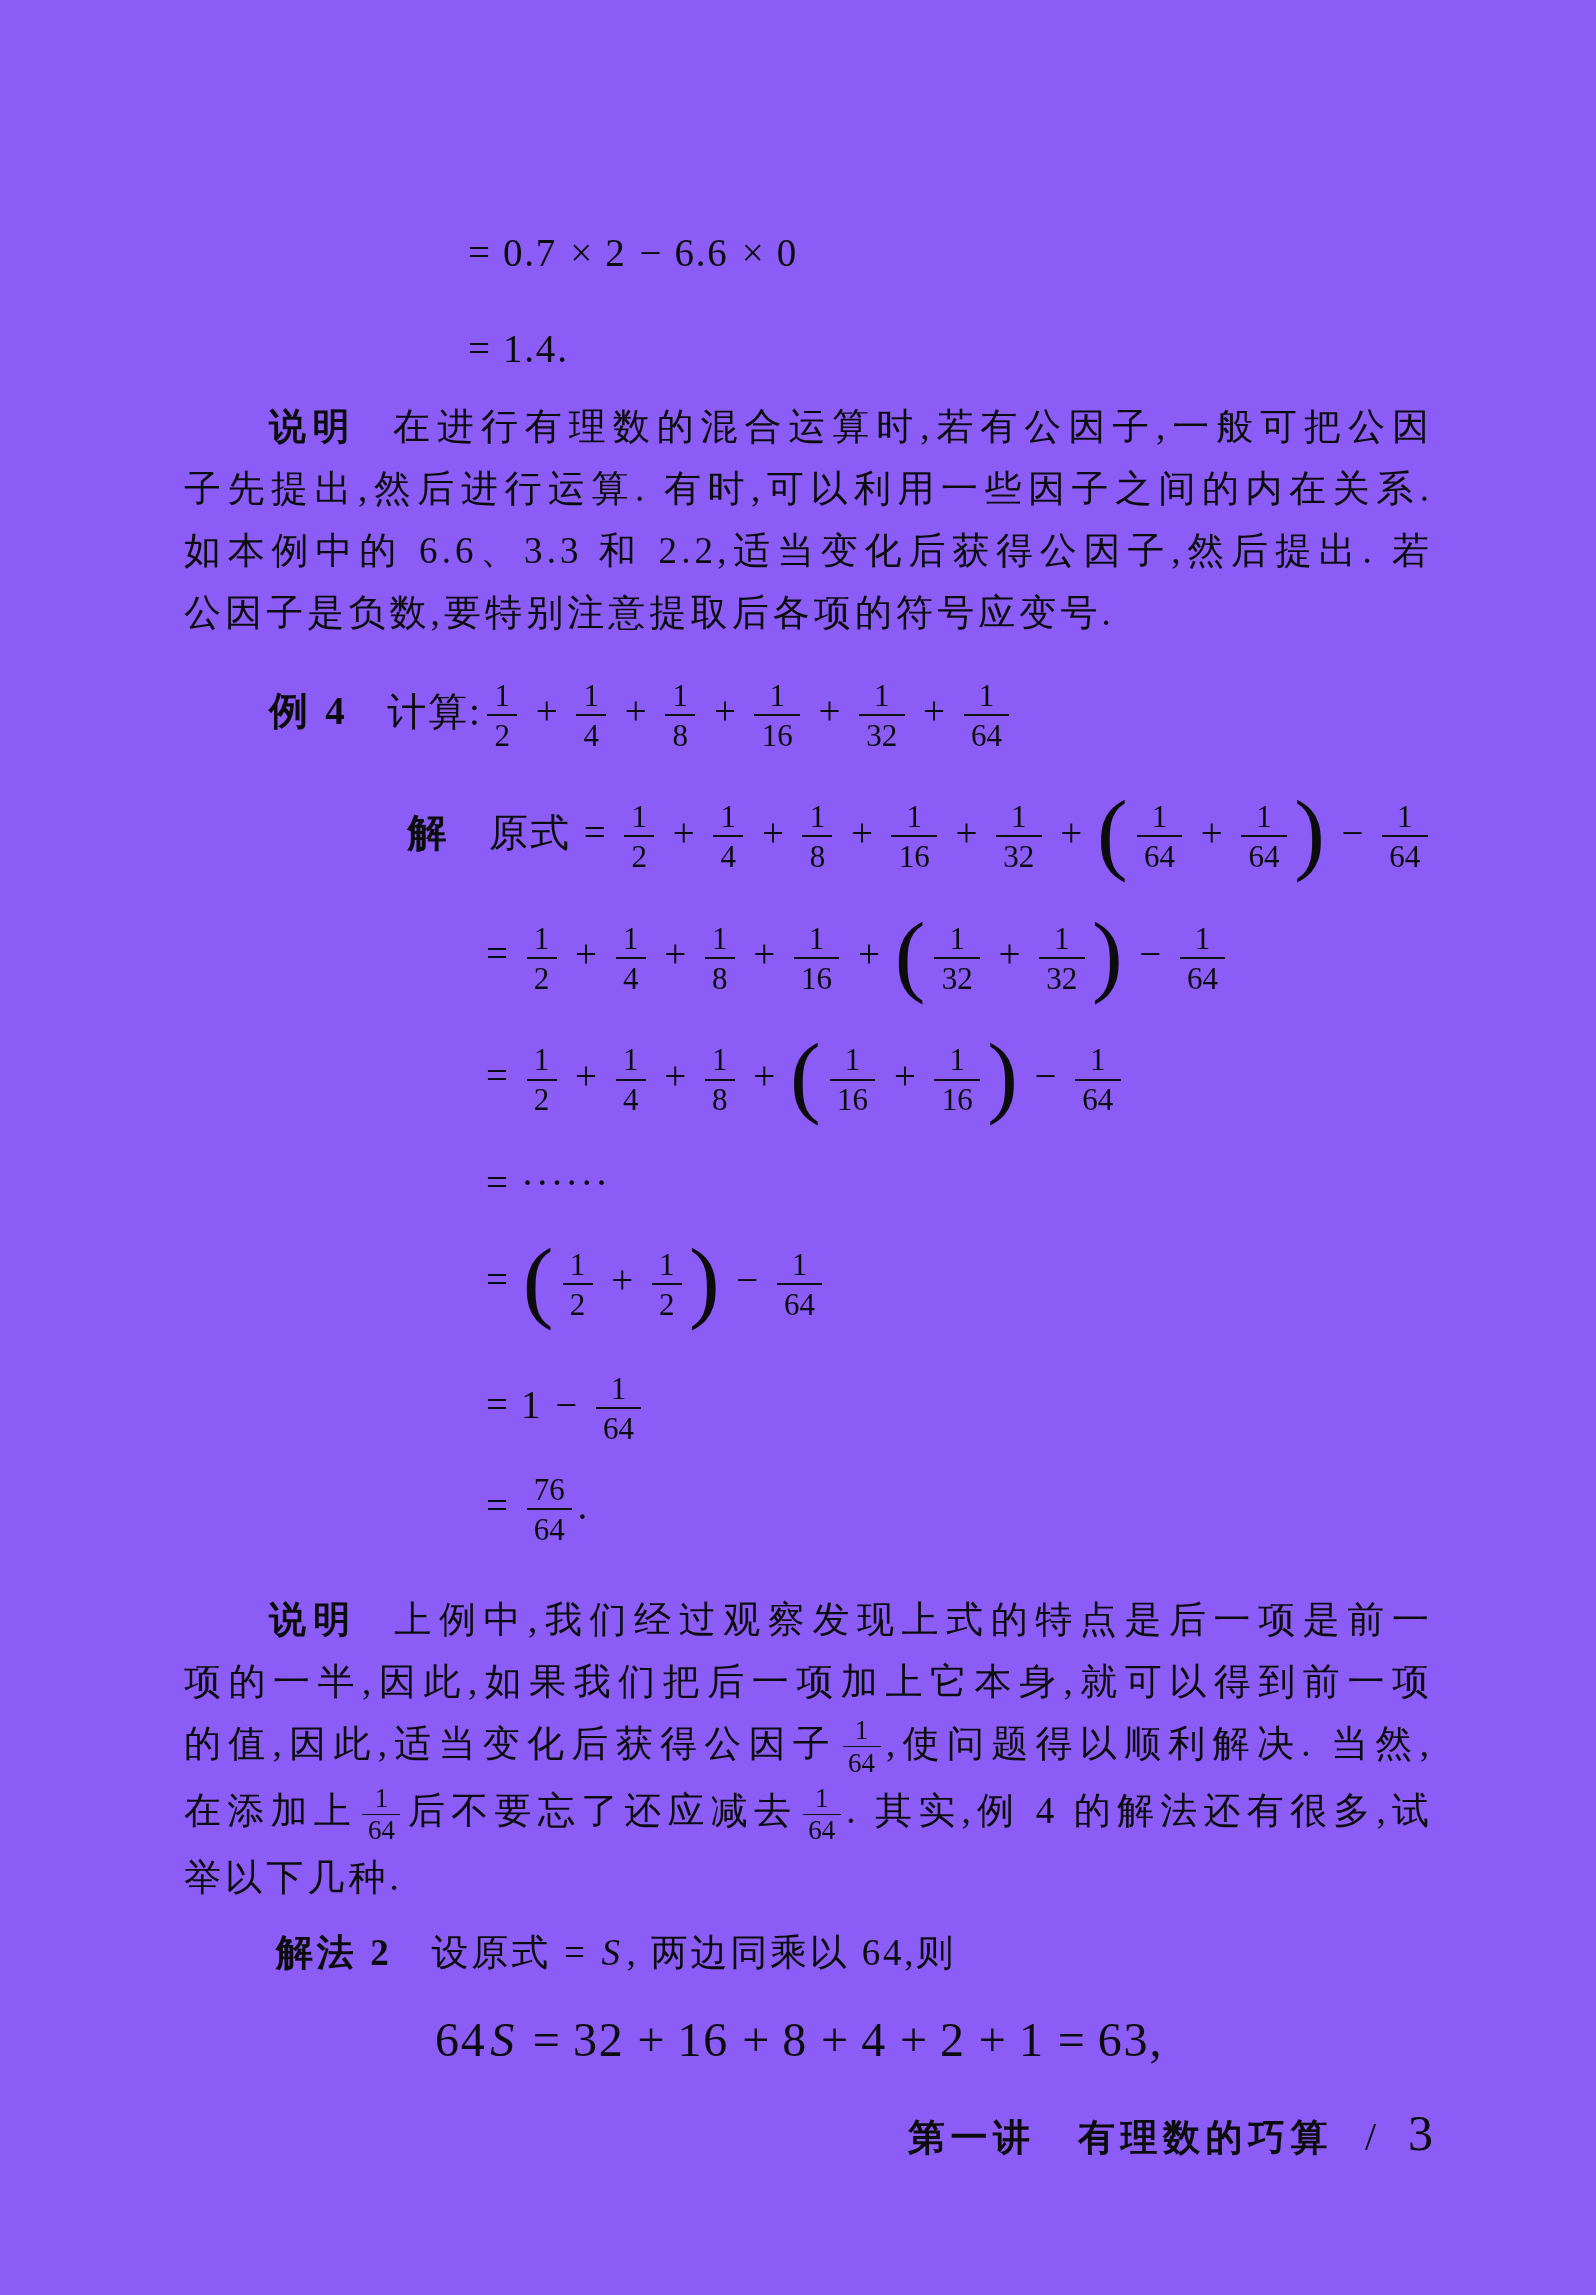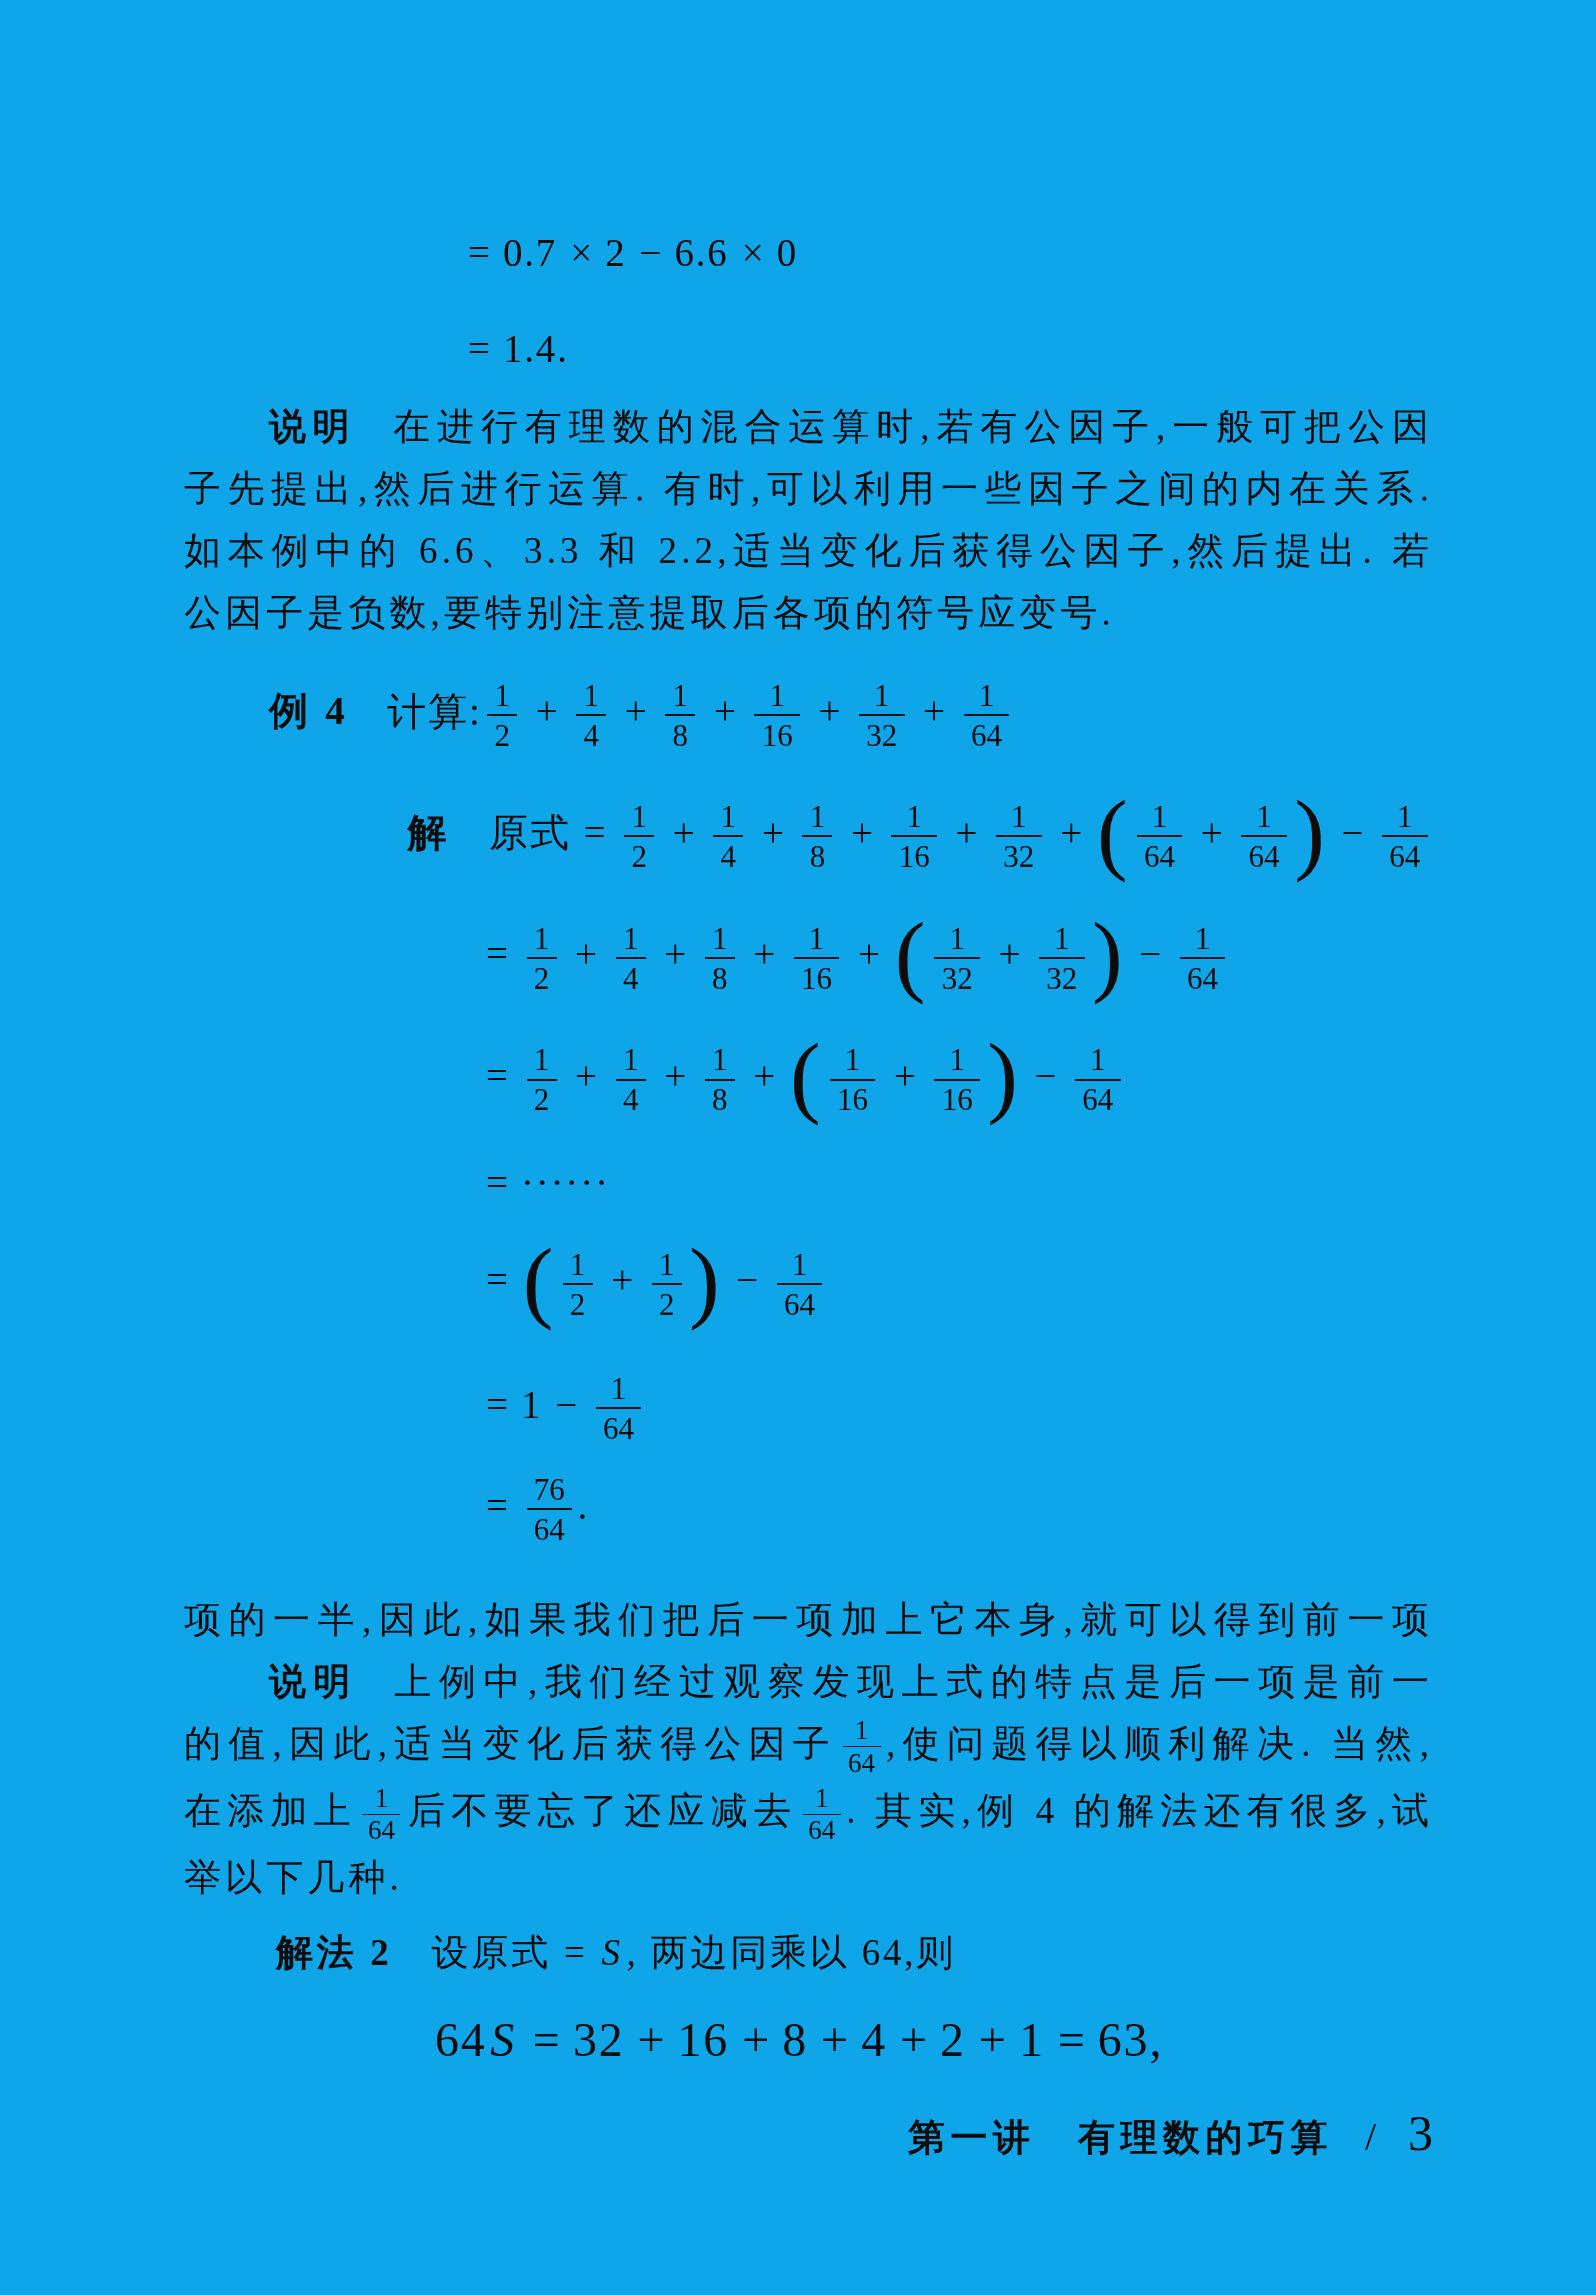--- a/index.html
+++ b/index.html
@@ -1,20 +1,20 @@
 <!DOCTYPE html>
 <html style="font-size:14.7px"><head>
 <meta charset="utf-8">
 <style>
   html,body{margin:0;padding:0;background:#e8e8e6;}
   .page{
     position:relative;
     width:1596px;height:2296px;
     margin:0 auto;
-    background:#0ea5e9;
+    background:#8b5cf6;
     color:#0c0c0c;
     font-family:"Liberation Serif","DejaVu Serif",serif;
     box-sizing:border-box;
     padding:231px 163px 0 184px;
     overflow:hidden;
   }
   
   .eq{
     font-size:39px;
     line-height:1.15;
@@ -187,22 +187,22 @@
   <div class="eq sol-cont sol-l6"><span class="op">=</span><span class="mtext">1</span><span class="op">−</span><span class="frac">
         <span class="fnum">1</span>
         <span class="fden">64</span>
       </span></div>
   <div class="eq sol-cont sol-l7"><span class="op">=</span><span class="frac">
         <span class="fnum">76</span>
         <span class="fden">64</span>
       </span><span class="mtext">.</span></div>
 
   <div class="para para2">
+    <div class="pline fill ind"><span class="blabel">说明</span><span class="ptext">上例中,我们经过观察发现上式的特点是后一项是前一</span></div>
     <div class="pline fill"><span class="ptext">项的一半,因此,如果我们把后一项加上它本身,就可以得到前一项</span></div>
-    <div class="pline fill ind"><span class="blabel">说明</span><span class="ptext">上例中,我们经过观察发现上式的特点是后一项是前一</span></div>
     <div class="pline fill"><span class="mtext">的值,因此,适当变化后获得公因子</span><span class="frac">
           <span class="fnum">1</span>
           <span class="fden">64</span>
         </span><span class="mtext">,使问题得以顺利解决. 当然,</span></div>
     <div class="pline fill"><span class="mtext">在添加上</span><span class="frac">
           <span class="fnum">1</span>
           <span class="fden">64</span>
         </span><span class="mtext">后不要忘了还应减去</span><span class="frac">
           <span class="fnum">1</span>
           <span class="fden">64</span>

